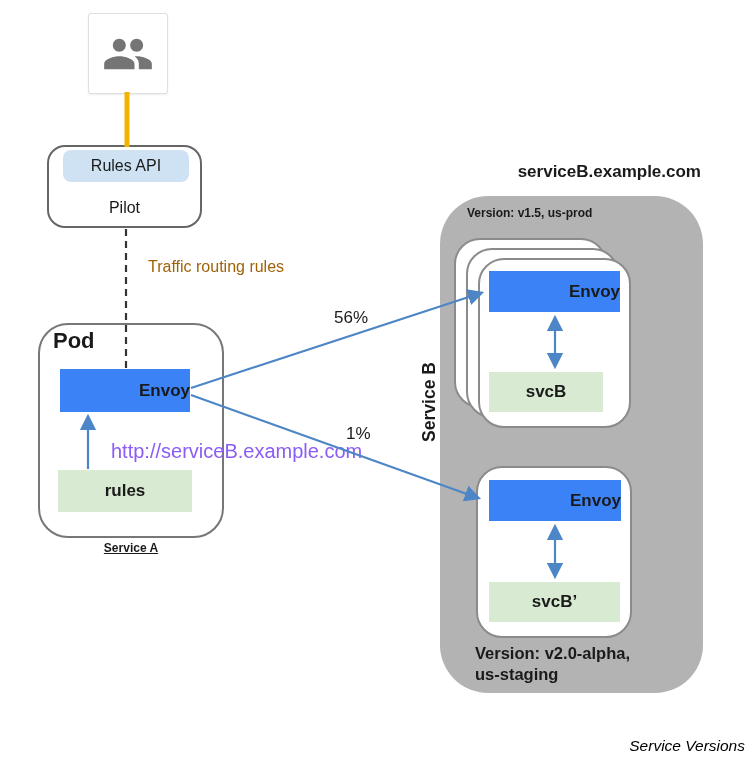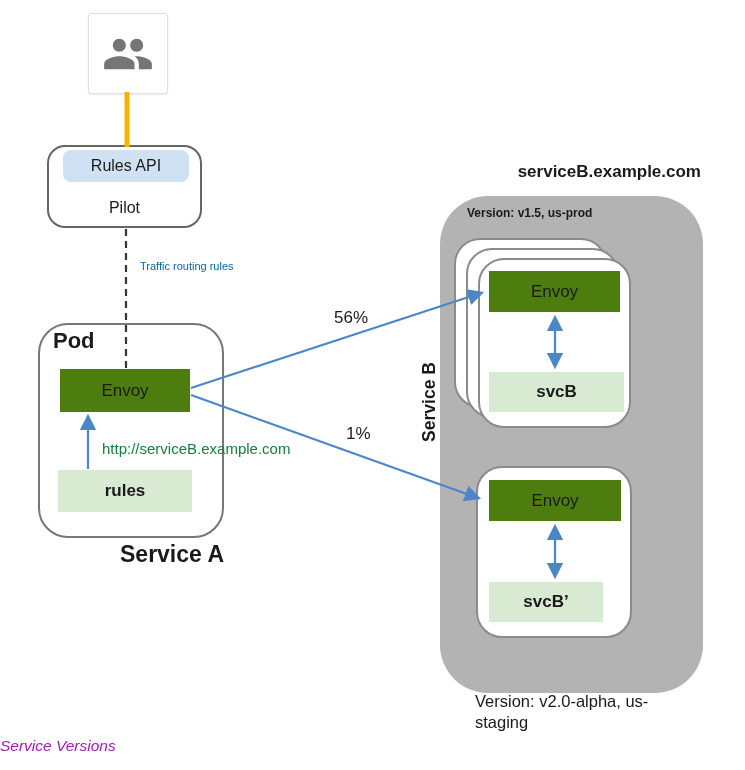--- a/index.html
+++ b/index.html
@@ -10,52 +10,52 @@
   .abs{position:absolute;}
   
   .users-box{left:88px;top:13px;width:78px;height:79px;background:#fff;border:1px solid #dfdfdf;
     border-radius:3px;box-shadow:0 1px 2px rgba(0,0,0,.08);display:flex;align-items:center;justify-content:center;}
   
   .pilot-box{left:47px;top:145px;width:155px;height:83px;background:#fff;border:2px solid #666;
     border-radius:18px;box-sizing:border-box;}
   .rules-api{position:absolute;left:14px;top:3px;width:126px;height:32px;background:#cfe2f3;border-radius:8px;
     display:flex;align-items:center;justify-content:center;font-size:16px;}
   .pilot-label{position:absolute;left:0;bottom:9px;width:100%;text-align:center;font-size:16px;}
-  .traffic-note{left:140px;top:256px;width:145px;font-size:11px;line-height:21px;color:#0369a1;}
+  .traffic-note{left:148px;top:256px;width:145px;font-size:16px;line-height:21px;color:#a16207;}
   
   .pod-box{left:38px;top:323px;width:186px;height:215px;border:2px solid #777;border-radius:30px;
     box-sizing:border-box;background:transparent;}
   .pod-title{left:53px;top:328px;font-size:22px;font-weight:bold;}
-  .blue-chip{background:#4d7c0f;display:flex;align-items:center;justify-content:center;
-    font-size:17px;font-weight:normal;}
+  .blue-chip{background:#3b82f6;display:flex;align-items:center;justify-content:flex-end;
+    font-size:17px;font-weight:bold;}
   .green-chip{background:#d9ead3;display:flex;align-items:center;justify-content:center;
     font-size:17px;font-weight:bold;}
   .envoy-a{left:60px;top:369px;width:130px;height:43px;}
-  .url-label{left:102px;top:440px;font-size:15px;color:#15803d;white-space:nowrap;}
+  .url-label{left:111px;top:440px;font-size:20px;color:#8b5cf6;white-space:nowrap;}
   .svca{left:58px;top:470px;width:134px;height:42px;}
-  .service-a-caption{left:38px;top:541px;width:186px;text-align:right;font-size:23px;font-weight:bold;}
+  .service-a-caption{left:38px;top:541px;width:186px;text-align:center;font-size:12px;font-weight:bold;text-decoration:underline;}
   .pct-99{left:334px;top:308px;font-size:17px;}
   .pct-1{left:346px;top:424px;font-size:17px;}
   
   .sb-domain{left:421px;top:162px;width:280px;text-align:right;font-size:17px;font-weight:bold;}
   .gray-container{left:440px;top:196px;width:263px;height:497px;background:#b3b3b3;border-radius:48px;}
   .v1-label{left:467px;top:206px;font-size:12px;font-weight:bold;}
   .card{background:#fff;border:2px solid #8b8b8b;border-radius:26px;box-sizing:border-box;}
   .card-back{left:454px;top:238px;width:153px;height:170px;}
   .card-mid{left:466px;top:248px;width:153px;height:170px;}
   .card-front{left:478px;top:258px;width:153px;height:170px;}
   .envoy-b1{left:489px;top:271px;width:131px;height:41px;}
-  .svcb1{left:489px;top:372px;width:135px;height:40px;}
+  .svcb1{left:489px;top:372px;width:114px;height:40px;}
   .card-staging{left:476px;top:466px;width:156px;height:172px;}
   .envoy-b2{left:489px;top:480px;width:132px;height:41px;}
-  .svcb2{left:489px;top:582px;width:114px;height:40px;}
-  .v2-label{left:475px;top:643px;width:180px;font-size:16.5px;font-weight:normal;line-height:21px;margin-top:48px;}
+  .svcb2{left:489px;top:582px;width:131px;height:40px;}
+  .v2-label{left:475px;top:643px;width:180px;font-size:16.5px;font-weight:bold;line-height:21px;}
   .service-b-vertical{left:429px;top:402px;transform:translate(-50%,-50%) rotate(-90deg);
     font-size:17.5px;font-weight:bold;white-space:nowrap;}
-  .caption{left:0;top:737px;width:745px;text-align:left;font-style:italic;font-size:15.5px;color:#a21caf;}
+  .caption{left:0;top:737px;width:745px;text-align:right;font-style:italic;font-size:15.5px;color:#000000;}
   .overlay{left:0;top:0;width:745px;height:770px;pointer-events:none;}
 </style>
 </head>
 <body>
 
 <div id="stage">
 
   <div class="abs users-box">
     <svg width="52" height="52" viewBox="0 0 24 24">
       <path fill="#757575" d="M16 11c1.66 0 2.99-1.34 2.99-3S17.66 5 16 5c-1.66 0-3 1.34-3 3s1.34 3 3 3zm-8 0c1.66 0 2.99-1.34 2.99-3S9.66 5 8 5C6.34 5 5 6.34 5 8s1.34 3 3 3zm0 2c-2.33 0-7 1.17-7 3.5V19h14v-2.5c0-2.33-4.67-3.5-7-3.5zm8 0c-.29 0-.62.02-.97.05 1.16.84 1.97 1.97 1.97 3.45V19h6v-2.5c0-2.33-4.67-3.5-7-3.5z"></path>

